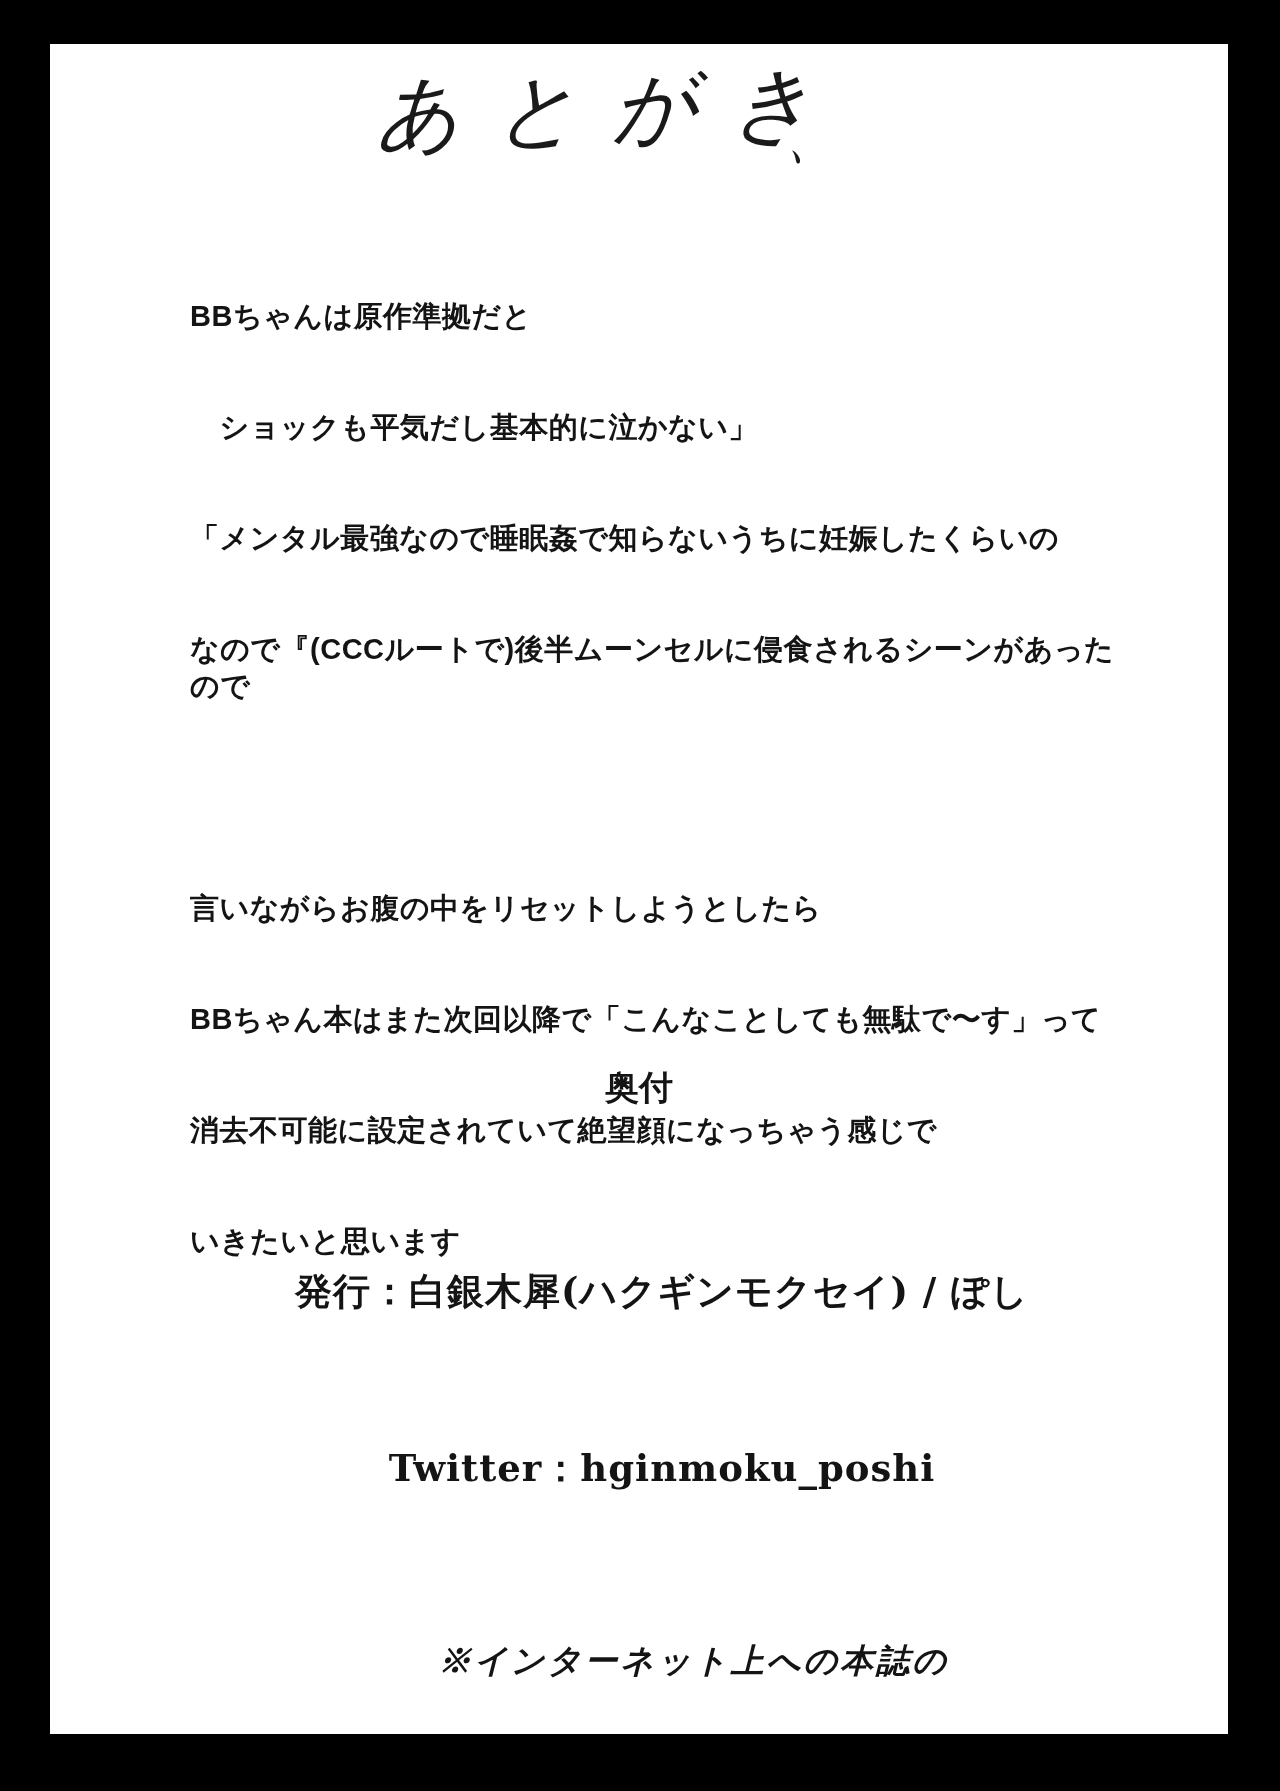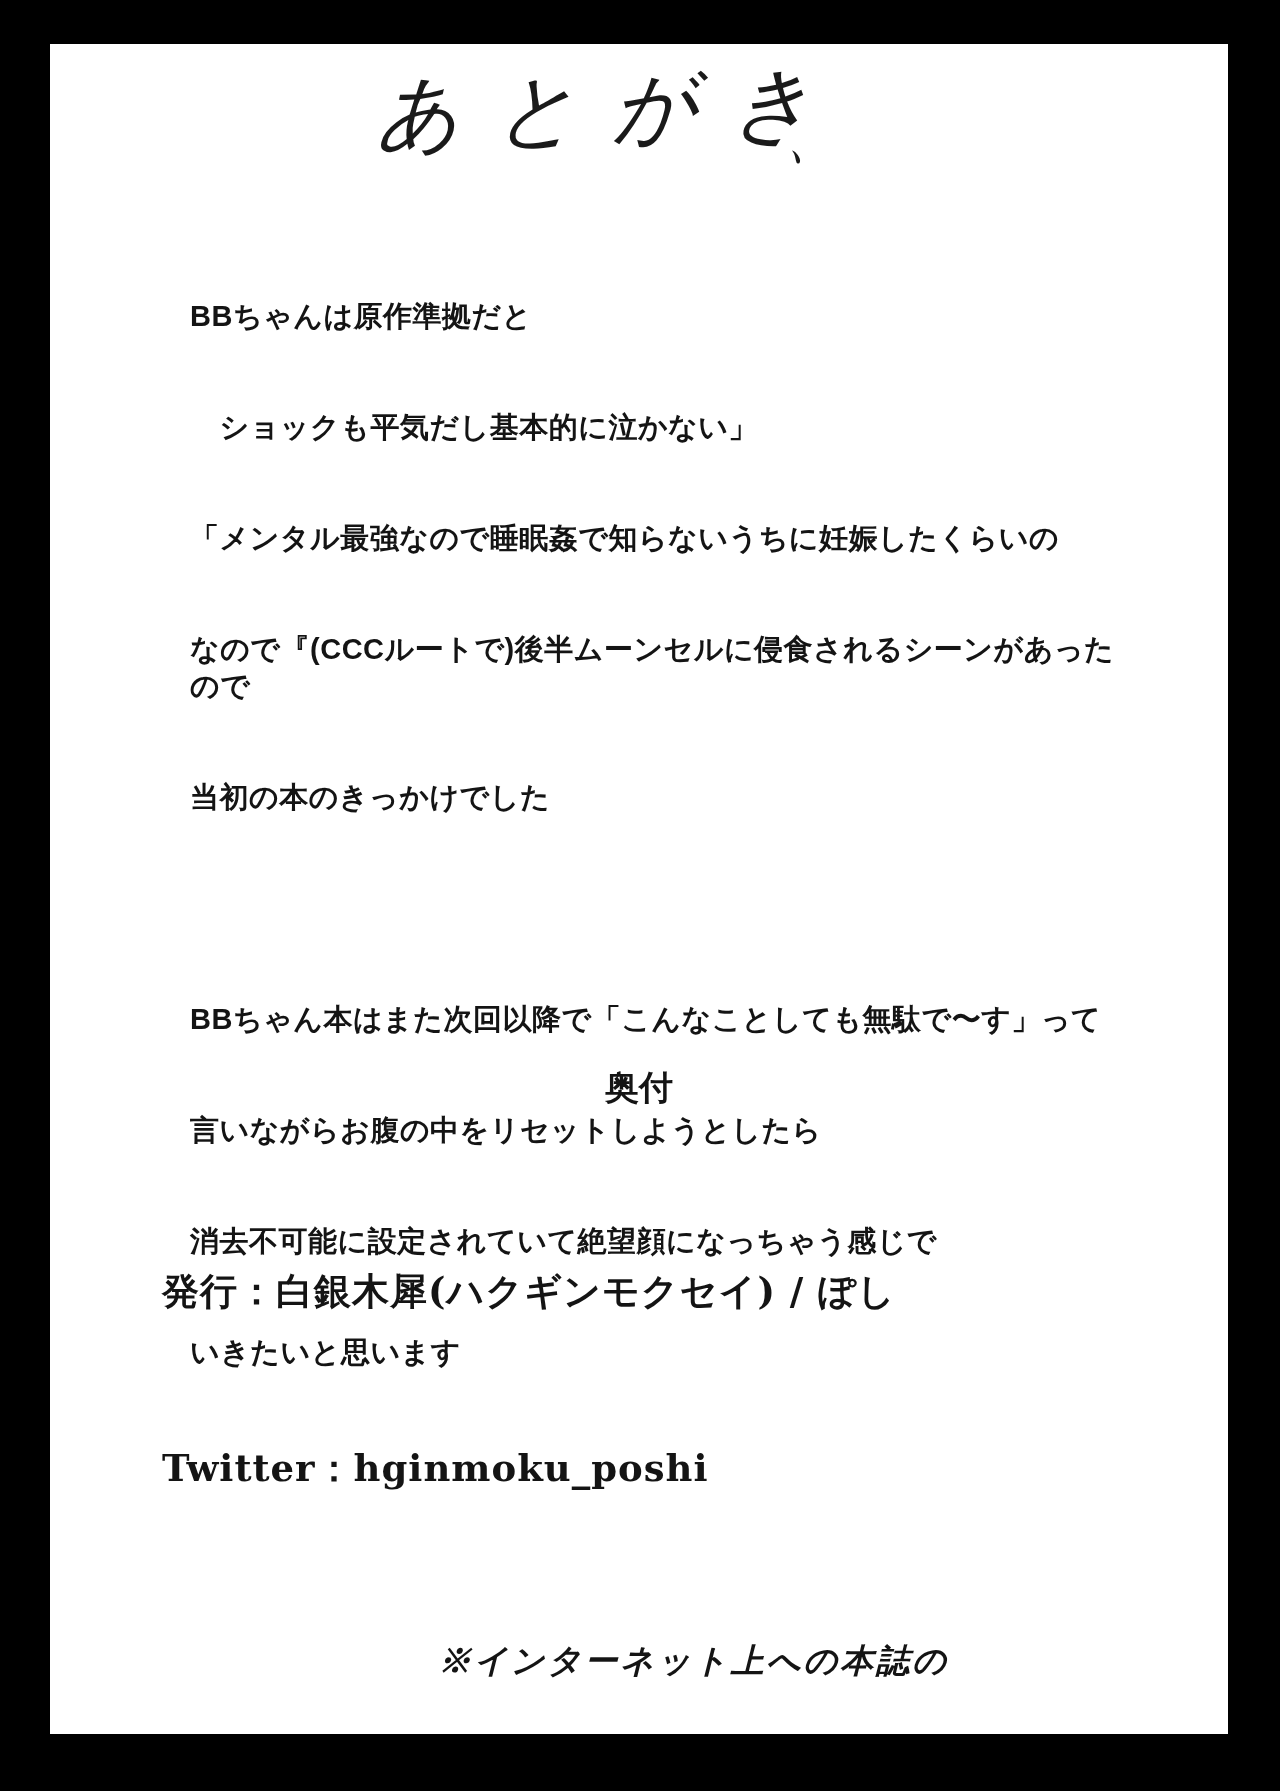--- a/index.html
+++ b/index.html
@@ -81,21 +81,21 @@
     top: 1100px;
     width: 1000px;
     font-family: "DejaVu Serif", "Liberation Serif", serif;
     font-weight: bold;
     font-size: 37px;
     line-height: 59px;
     letter-spacing: 1px;
     color: #141414;
     white-space: pre-wrap;
   }
-  .co-line { min-height: 59px; }
+  .co-line { min-height: 59px; text-align: center; }
   
   .notice {
     position: absolute;
     left: 388px;
     top: 1482px;
     width: 700px;
     font-family: "DejaVu Serif", "Liberation Serif", serif;
     font-weight: bold;
     font-size: 33px;
     line-height: 54px;
@@ -112,24 +112,23 @@
 
   <div class="title-row">
     <span class="title-text">あとがき</span><span class="title-mark">、</span>
   </div>
 
   <div class="afterword">
     <div class="af-line">BBちゃんは原作準拠だと</div>
     <div class="af-line">　ショックも平気だし基本的に泣かない」</div>
     <div class="af-line">「メンタル最強なので睡眠姦で知らないうちに妊娠したくらいの</div>
     <div class="af-line">なので『(CCCルートで)後半ムーンセルに侵食されるシーンがあったので</div>
-    <div class="af-line">当初の本のきっかけでした</div>
     <div class="af-line"></div>
+    <div class="af-line">言いながらお腹の中をリセットしようとしたら</div>
     <div class="af-line">BBちゃん本はまた次回以降で「こんなことしても無駄で〜す」って</div>
-    <div class="af-line">言いながらお腹の中をリセットしようとしたら</div>
     <div class="af-line">消去不可能に設定されていて絶望顔になっちゃう感じで</div>
     <div class="af-line">いきたいと思います</div>
   </div>
 
   <h2 class="okuzuke">奥付</h2>
 
   <div class="colophon">
     <div class="co-line">発行：白銀木犀(ハクギンモクセイ) / ぽし</div>
     <div class="co-line">Twitter：hginmoku_poshi</div>
     

